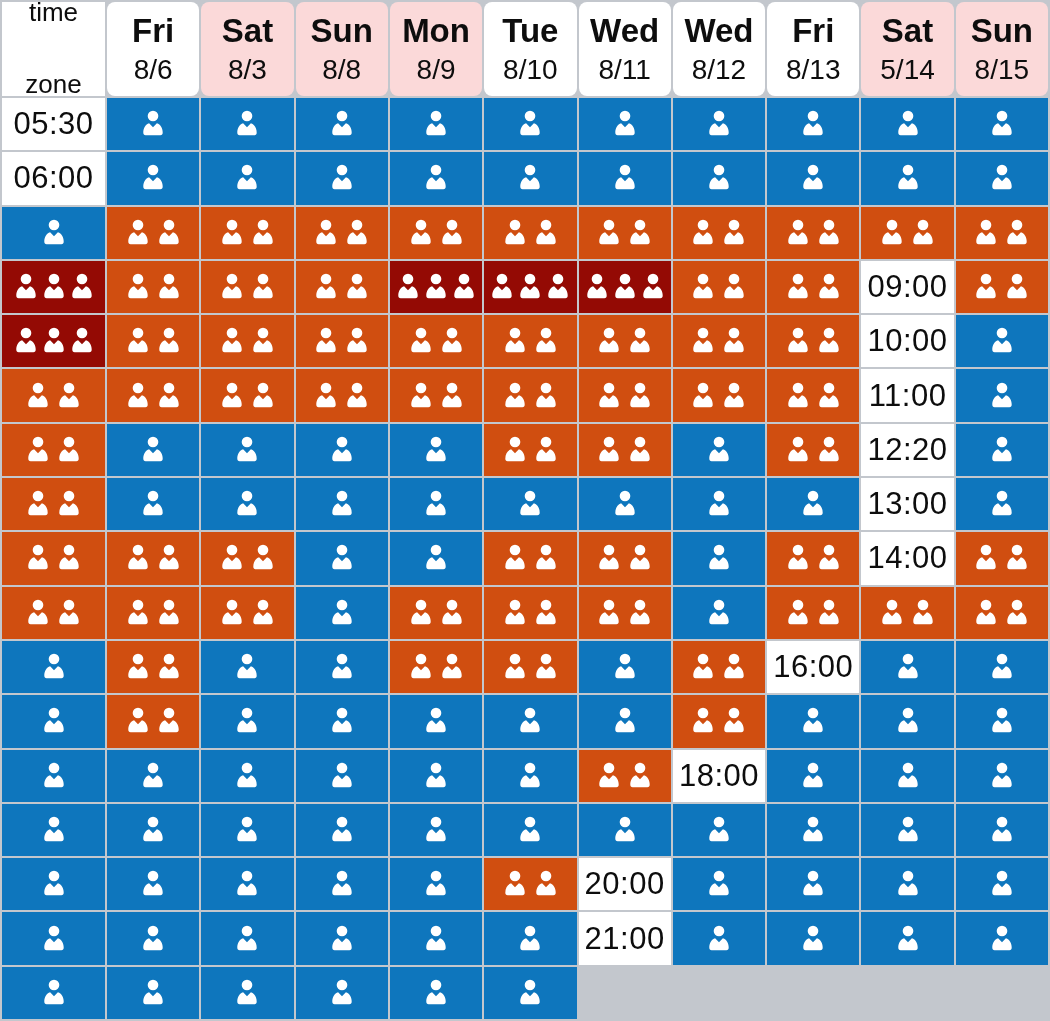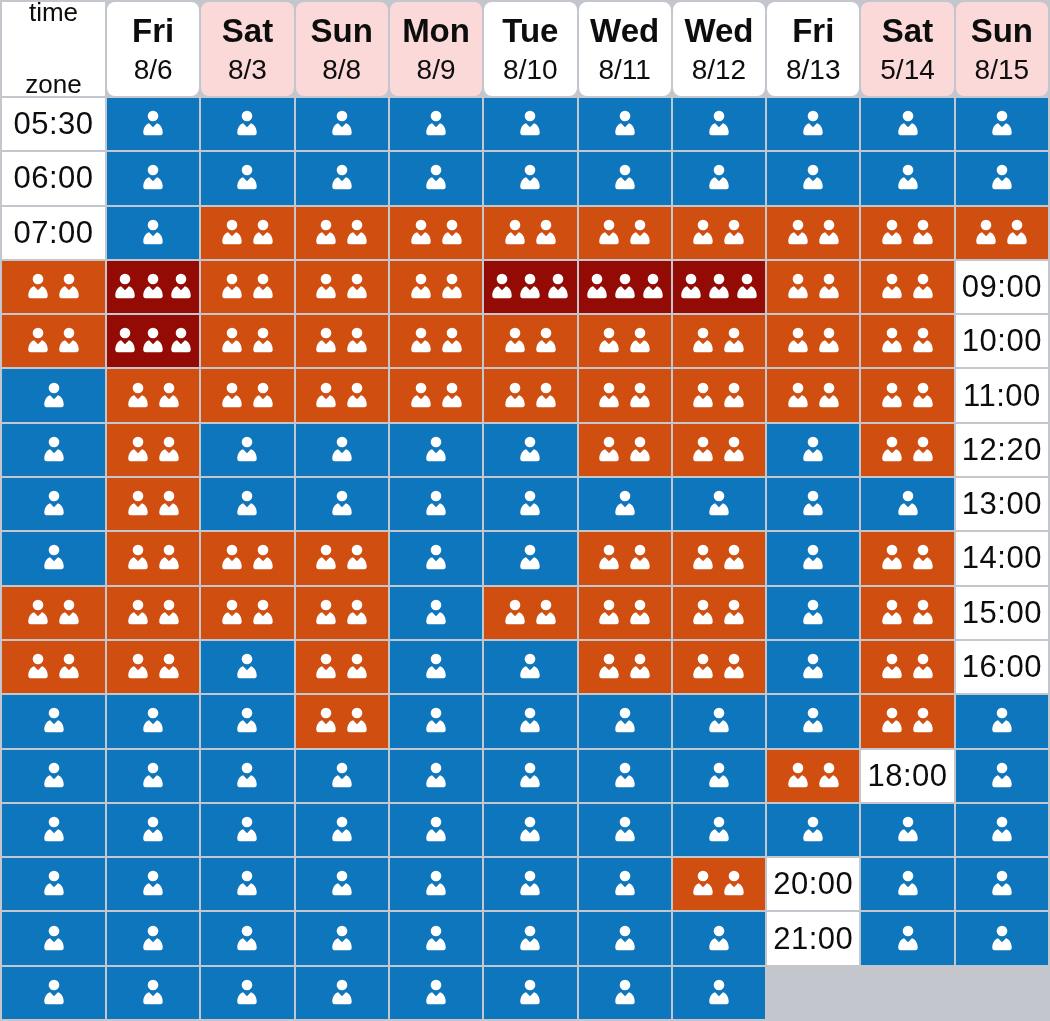--- a/index.html
+++ b/index.html
@@ -241,23 +241,20 @@
       </div>
     </div>
     <div class="cell c1">
       <div class="icons">
         <svg viewBox="0 0 24 28" class="person">
           <circle cx="12" cy="6" r="5.3"></circle>
           <path d="M12 17.2 L8.1 13.2 C4.5 14.4 2.3 18 2.3 22.7 C2.3 24.2 3.1 25.2 4.6 25.2 L19.4 25.2 C20.9 25.2 21.7 24.2 21.7 22.7 C21.7 18 19.5 14.4 15.9 13.2 Z"></path>
         </svg>
       </div>
     </div>
-    <div class="cell time">
-      <span>07:00</span>
-    </div>
     <div class="cell c1">
       <div class="icons">
         <svg viewBox="0 0 24 28" class="person">
           <circle cx="12" cy="6" r="5.3"></circle>
           <path d="M12 17.2 L8.1 13.2 C4.5 14.4 2.3 18 2.3 22.7 C2.3 24.2 3.1 25.2 4.6 25.2 L19.4 25.2 C20.9 25.2 21.7 24.2 21.7 22.7 C21.7 18 19.5 14.4 15.9 13.2 Z"></path>
         </svg>
       </div>
     </div>
     <div class="cell c2">
       <div class="icons">
@@ -1149,23 +1146,20 @@
       <div class="icons">
         <svg viewBox="0 0 24 28" class="person">
           <circle cx="12" cy="6" r="5.3"></circle>
           <path d="M12 17.2 L8.1 13.2 C4.5 14.4 2.3 18 2.3 22.7 C2.3 24.2 3.1 25.2 4.6 25.2 L19.4 25.2 C20.9 25.2 21.7 24.2 21.7 22.7 C21.7 18 19.5 14.4 15.9 13.2 Z"></path>
         </svg>
         <svg viewBox="0 0 24 28" class="person">
           <circle cx="12" cy="6" r="5.3"></circle>
           <path d="M12 17.2 L8.1 13.2 C4.5 14.4 2.3 18 2.3 22.7 C2.3 24.2 3.1 25.2 4.6 25.2 L19.4 25.2 C20.9 25.2 21.7 24.2 21.7 22.7 C21.7 18 19.5 14.4 15.9 13.2 Z"></path>
         </svg>
       </div>
-    </div>
-    <div class="cell time">
-      <span>15:00</span>
     </div>
     <div class="cell c2">
       <div class="icons">
         <svg viewBox="0 0 24 28" class="person">
           <circle cx="12" cy="6" r="5.3"></circle>
           <path d="M12 17.2 L8.1 13.2 C4.5 14.4 2.3 18 2.3 22.7 C2.3 24.2 3.1 25.2 4.6 25.2 L19.4 25.2 C20.9 25.2 21.7 24.2 21.7 22.7 C21.7 18 19.5 14.4 15.9 13.2 Z"></path>
         </svg>
         <svg viewBox="0 0 24 28" class="person">
           <circle cx="12" cy="6" r="5.3"></circle>
           <path d="M12 17.2 L8.1 13.2 C4.5 14.4 2.3 18 2.3 22.7 C2.3 24.2 3.1 25.2 4.6 25.2 L19.4 25.2 C20.9 25.2 21.7 24.2 21.7 22.7 C21.7 18 19.5 14.4 15.9 13.2 Z"></path>

